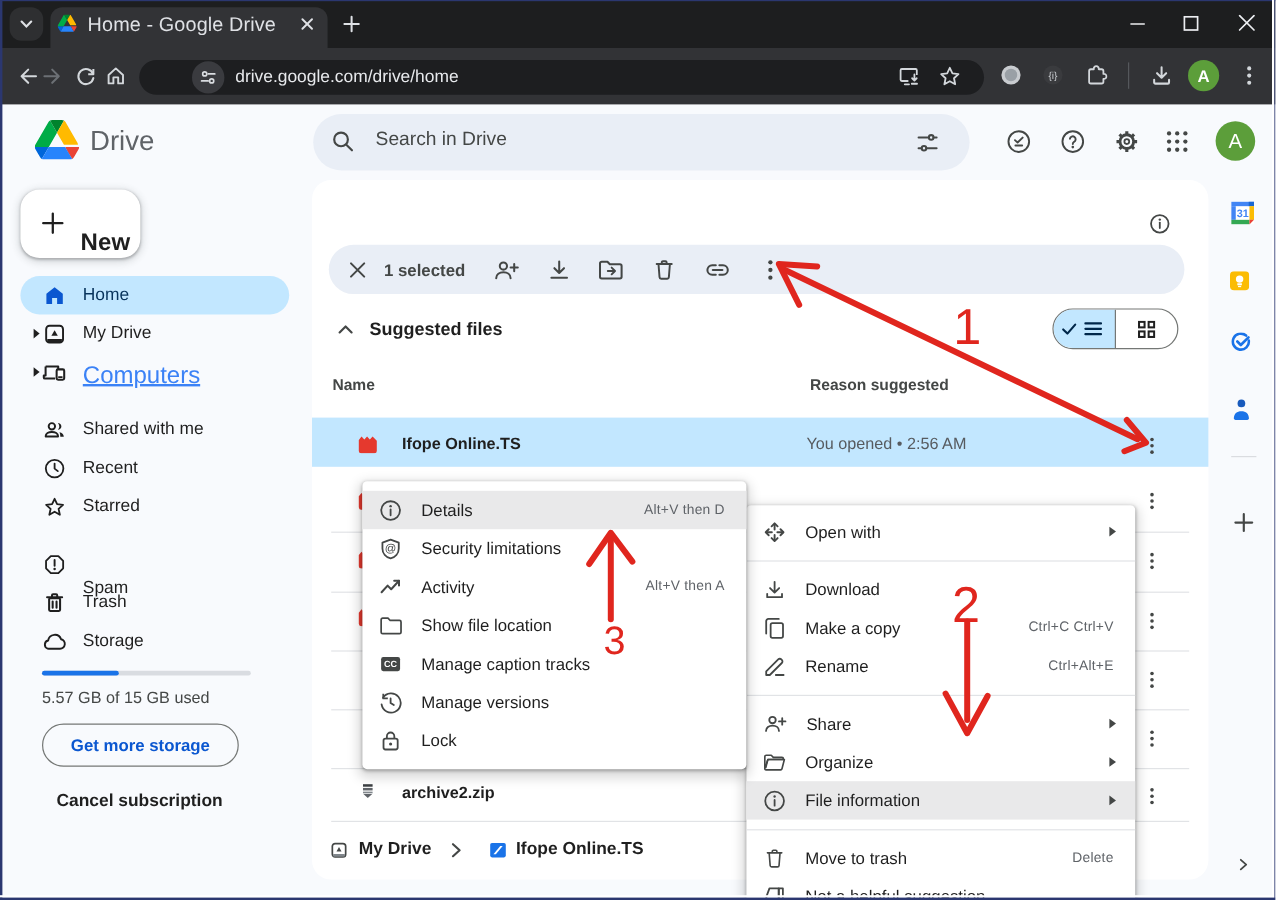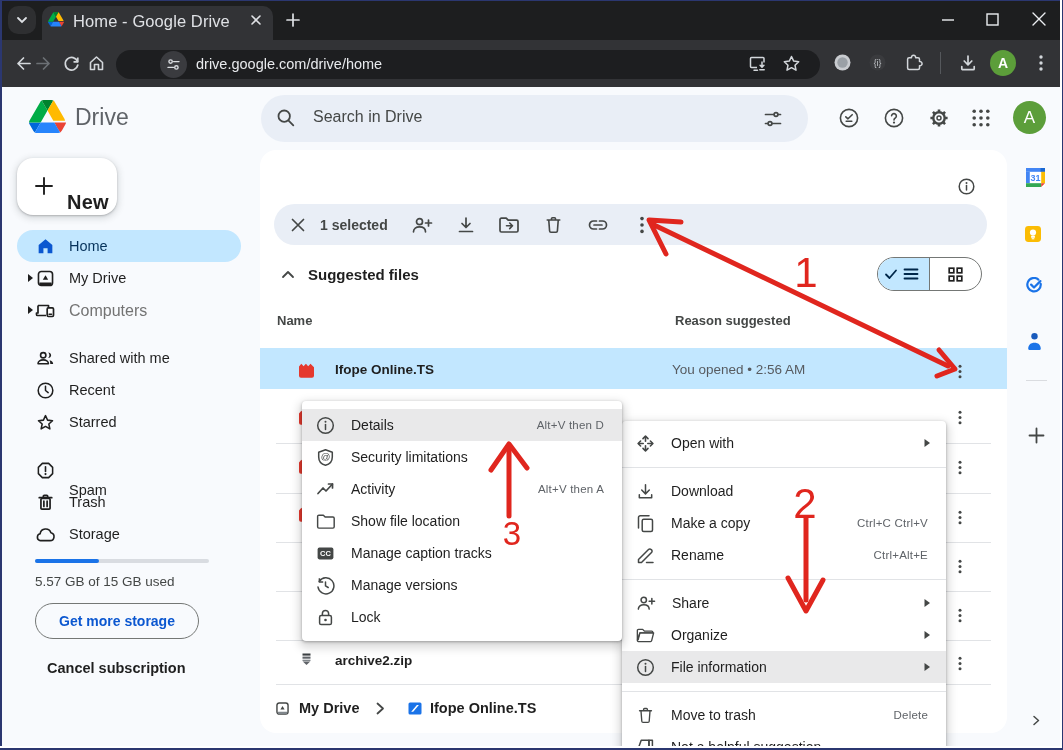--- a/index.html
+++ b/index.html
@@ -191,21 +191,21 @@
   <div class="abs" style="left:69px;top:270px;font-size:14.5px;color:#1f1f1f;">My Drive</div>
   <svg class="abs" style="left:26px;top:304px" width="8" height="12" viewBox="0 0 8 12">
       <path d="M2 2 L7 6 L2 10 Z" fill="#1f1f1f"></path>
     </svg>
   <svg class="abs" style="left:35px;top:301px" width="21" height="19" viewBox="0 0 21 19">
       <path d="M3 4.5 h10.5 v7.5" fill="none" stroke="#1f1f1f" stroke-width="1.7" stroke-linejoin="round"></path>
       <path d="M3 4.5 V12 H1.5 v1.5 a1 1 0 0 0 1 1 H11" fill="none" stroke="#1f1f1f" stroke-width="1.7" stroke-linejoin="round"></path>
       <rect x="12.2" y="6.8" width="6.3" height="8.7" rx="1.2" fill="#fff" stroke="#1f1f1f" stroke-width="1.7"></rect>
       <path d="M14 13.2 h2.6" stroke="#1f1f1f" stroke-width="1.4" stroke-linecap="round"></path>
     </svg>
-  <div class="abs" style="left:69px;top:302px;font-size:16px;color:#737373;">Computers</div>
+  <div class="abs" style="left:69px;top:302px;font-size:20px;color:#3b82f6;text-decoration:underline;">Computers</div>
   <svg class="abs" style="left:36px;top:349px" width="19" height="19" viewBox="0 0 20 20">
       <circle cx="7.6" cy="6.6" r="2.8" fill="none" stroke="#1f1f1f" stroke-width="1.7"></circle>
       <path d="M2.2 15.5 v-.4 c0-2.1 2.4-3.6 5.4-3.6 s5.4 1.5 5.4 3.6 v.4 Z" fill="none" stroke="#1f1f1f" stroke-width="1.7" stroke-linejoin="round"></path>
       <path d="M12.8 3.75 c1.75 0 3.15 1.3 3.15 2.9 s-1.4 2.9 -3.15 2.9 c.8-.8 1.3-1.8 1.3-2.9 s-.5-2.1-1.3-2.9 Z" fill="#1f1f1f"></path>
       <path d="M14.3 11.8 c2.2.5 3.7 1.8 3.7 3.5 v.5 h-3 v-.5 c0-1.35-.25-2.55-.7-3.5 Z" fill="#1f1f1f"></path>
     </svg>
   <div class="abs" style="left:69px;top:350px;font-size:14.5px;color:#1f1f1f;">Shared with me</div>
   <svg class="abs" style="left:36px;top:381px" width="19" height="19" viewBox="0 0 20 20">
       <circle cx="10" cy="10" r="7.7" fill="none" stroke="#1f1f1f" stroke-width="1.6"></circle>
       <path d="M10 5.6 V10 L12.8 12.2" fill="none" stroke="#1f1f1f" stroke-width="1.6" stroke-linecap="round" stroke-linejoin="round"></path>

